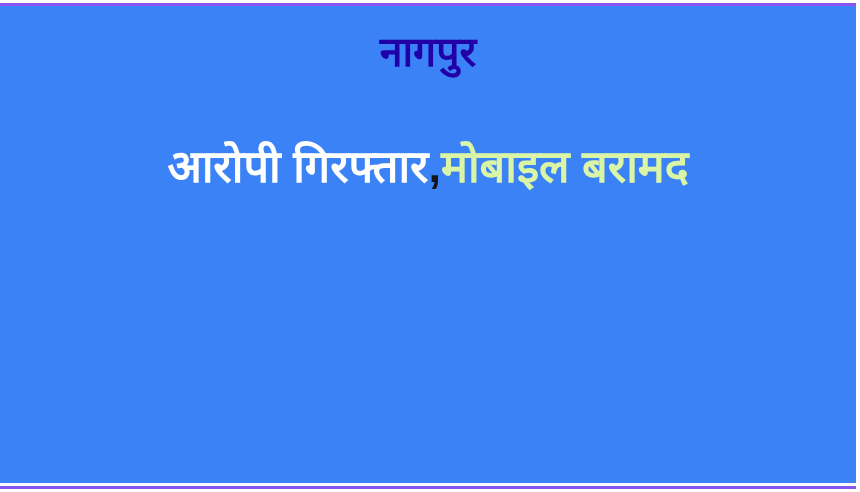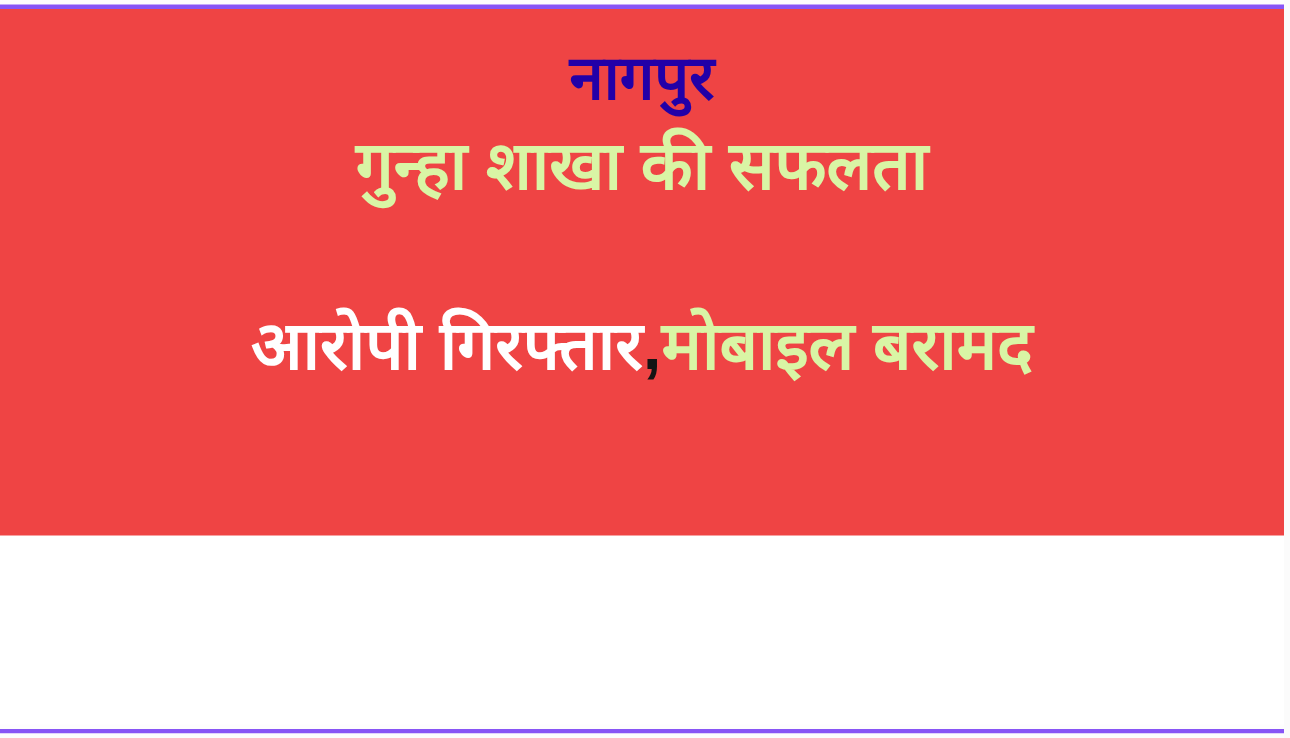--- a/index.html
+++ b/index.html
@@ -55,22 +55,22 @@
     height: 492px;
     background: #fbfbfb;
   }
 
   
   #poster {
     position: absolute;
     left: 0;
     top: 6px;
     width: 856px;
-    height: 351px;
-    background: #ef4444;
+    height: 477px;
+    background: #3b82f6;
     overflow: hidden;
   }
 
   
   #headline {
     position: absolute;
     left: 0;
     top: 0;
     width: 856px;
     text-align: center;
@@ -134,21 +134,20 @@
   <div class="edge-white top"></div>
   <div class="edge-rule top"></div>
 
   <div id="poster">
 
     <div id="headline">
 
       <span class="line line-city">नागपुर</span>
 
 
-      <span class="line line-head line-head-3">गुन्हा शाखा की सफलता</span>
 
       <span class="line line-sub"><span class="seg-white">आरोपी गिरफ्तार</span><span class="seg-comma">,</span><span class="seg-green">मोबाइल बरामद</span></span>
 
     </div>
 
     <div id="lower-field"></div>
 
   </div>
 
   <div class="edge-white mid-b"></div>

